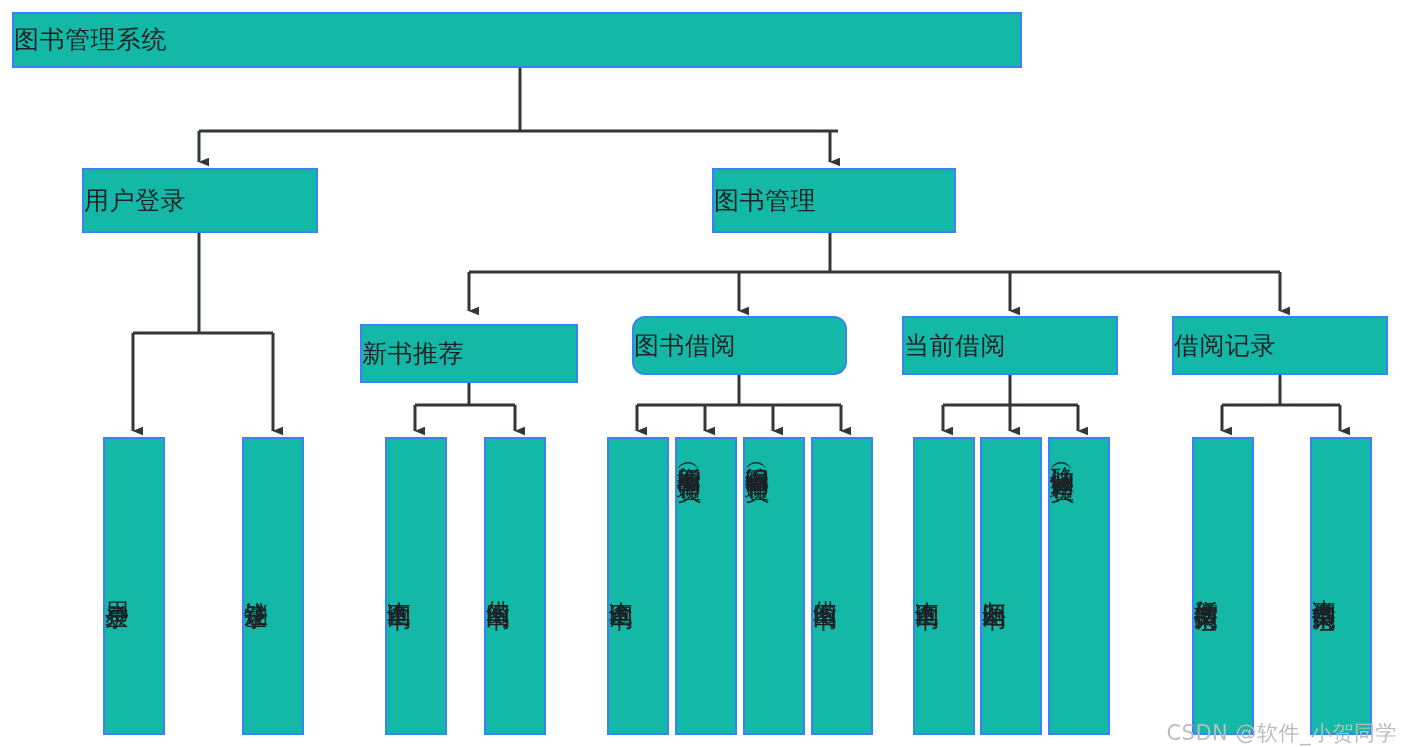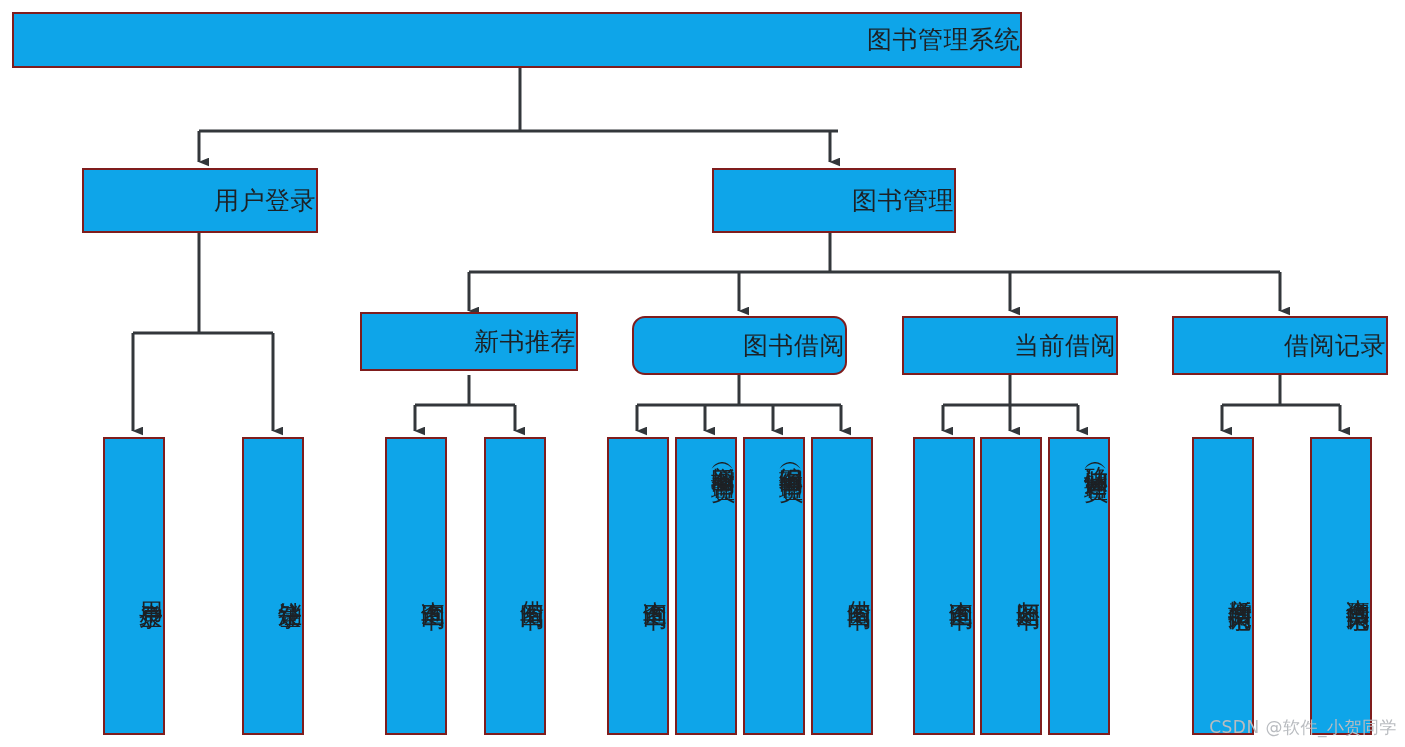--- a/index.html
+++ b/index.html
@@ -21,25 +21,25 @@
   #diagram-svg {
     position: absolute;
     left: 0;
     top: 0;
     width: 1405px;
     height: 747px;
   }
   .node {
     position: absolute;
     box-sizing: border-box;
-    background: #0ea5e9;
-    border: 2px solid #7f1d1d;
+    background: #14b8a6;
+    border: 2px solid #3b82f6;
     display: flex;
     align-items: center;
-    justify-content: flex-end;
+    justify-content: flex-start;
     color: #1d2125;
   }
   .node .label {
     display: block;
     text-align: center;
     line-height: 1.18;
     color: #1d2125;
   }
   
   .node.horiz .label {
@@ -61,22 +61,22 @@
     white-space: nowrap;
     -webkit-text-orientation: upright;
   }
   .node.vert.center-text {
     align-items: center;
     padding-top: 0;
   }
   #watermark {
     position: absolute;
     right: 8px;
-    bottom: 8px;
-    font-size: 17px;
+    bottom: 0;
+    font-size: 21px;
     color: #b9bcc0;
     letter-spacing: 0.5px;
     white-space: nowrap;
     user-select: none;
   }
 </style>
 </head>
 <body>
 
 <div id="diagram-root">
@@ -136,21 +136,21 @@
   </div>
 
   <div class="node horiz" style="left:82px; top:168px; width:236px; height:65px;">
     <span class="label">用户登录</span>
   </div>
 
   <div class="node horiz" style="left:712px; top:168px; width:244px; height:65px;">
     <span class="label">图书管理</span>
   </div>
 
-  <div class="node horiz" style="left:360px; top:312px; width:218px; height:59px;">
+  <div class="node horiz" style="left:360px; top:324px; width:218px; height:59px;">
     <span class="label">新书推荐</span>
   </div>
 
   <div class="node horiz" style="left:632px; top:316px; width:215px; height:59px;border-radius:13px;">
     <span class="label">图书借阅</span>
   </div>
 
   <div class="node horiz" style="left:1172px; top:316px; width:216px; height:59px;">
     <span class="label">借阅记录</span>
   </div>

